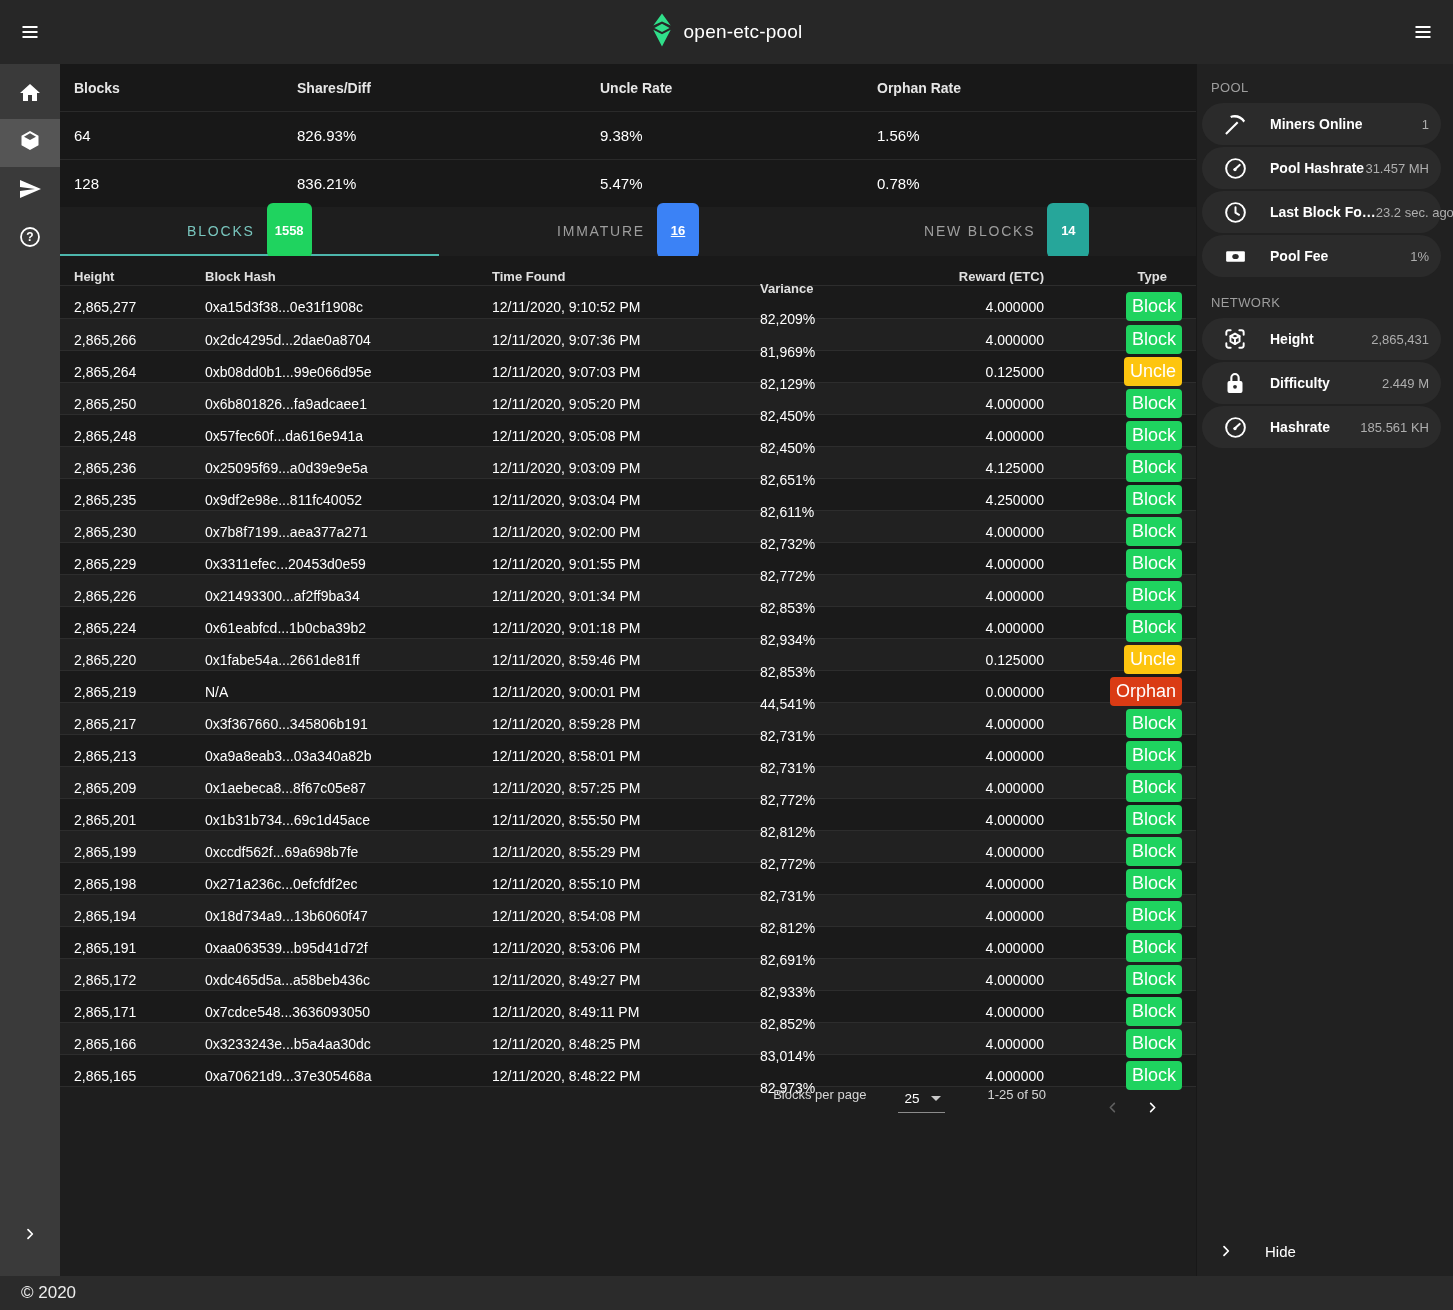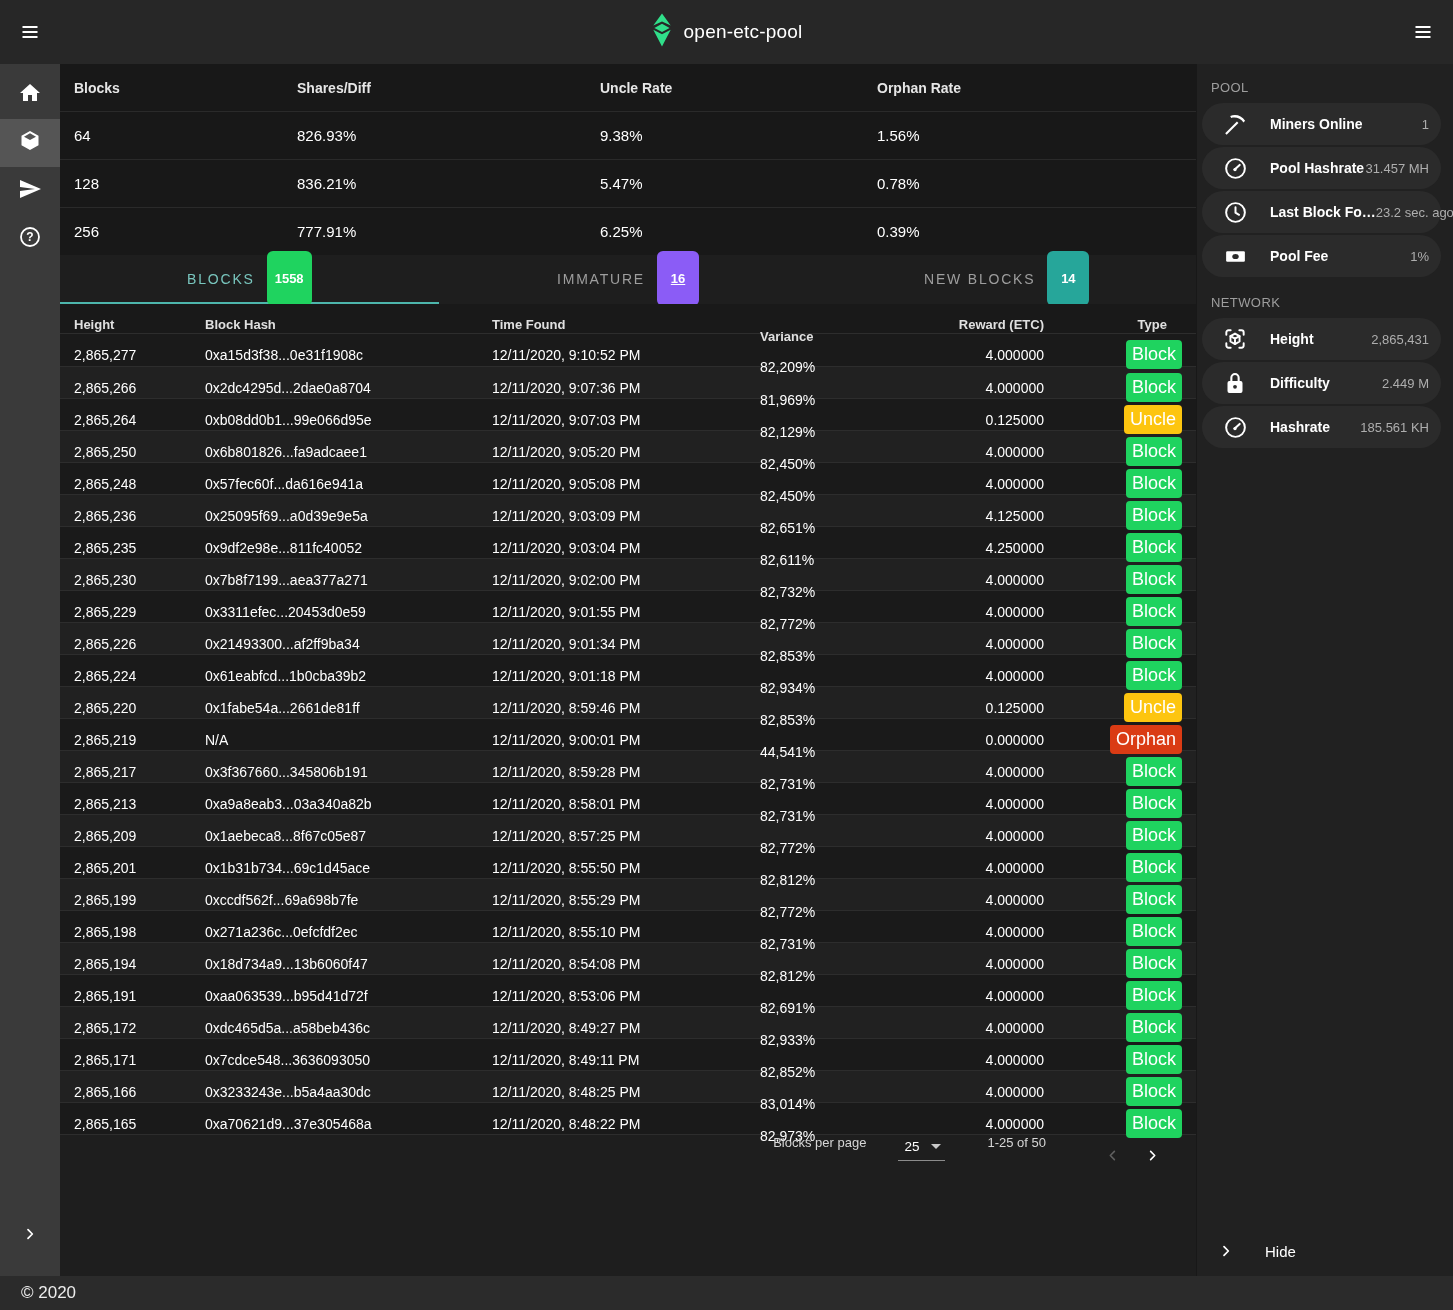--- a/index.html
+++ b/index.html
@@ -165,37 +165,31 @@
               <div>826.93%</div>
               <div>9.38%</div>
               <div>1.56%</div>
             </div>
             <div class="stats-grid stats-row">
               <div>128</div>
               <div>836.21%</div>
               <div>5.47%</div>
               <div>0.78%</div>
             </div>
-            <div class="stats-grid stats-row">
-              <div>256</div>
-              <div>777.91%</div>
-              <div>6.25%</div>
-              <div>0.39%</div>
-            </div>
           </div>
       </div>
 
       <div class="tabs">
           <div class="tab active">
             <span class="tab-label">BLOCKS</span>
             <span class="tab-badge" style="background: rgb(31, 211, 95);">1558</span>
           </div>
           <div class="tab">
             <span class="tab-label">IMMATURE</span>
-            <span class="tab-badge" style="background: #8b5cf6; text-decoration: underline;">16</span>
+            <span class="tab-badge" style="background: #3b82f6; text-decoration: underline;">16</span>
           </div>
           <div class="tab">
             <span class="tab-label">NEW BLOCKS</span>
             <span class="tab-badge" style="background: rgb(38, 166, 154);">14</span>
           </div>
         </div>
 
       <div class="blocks-table">
         <div class="bt-grid bt-header">
             <div class="c0">Height</div>

